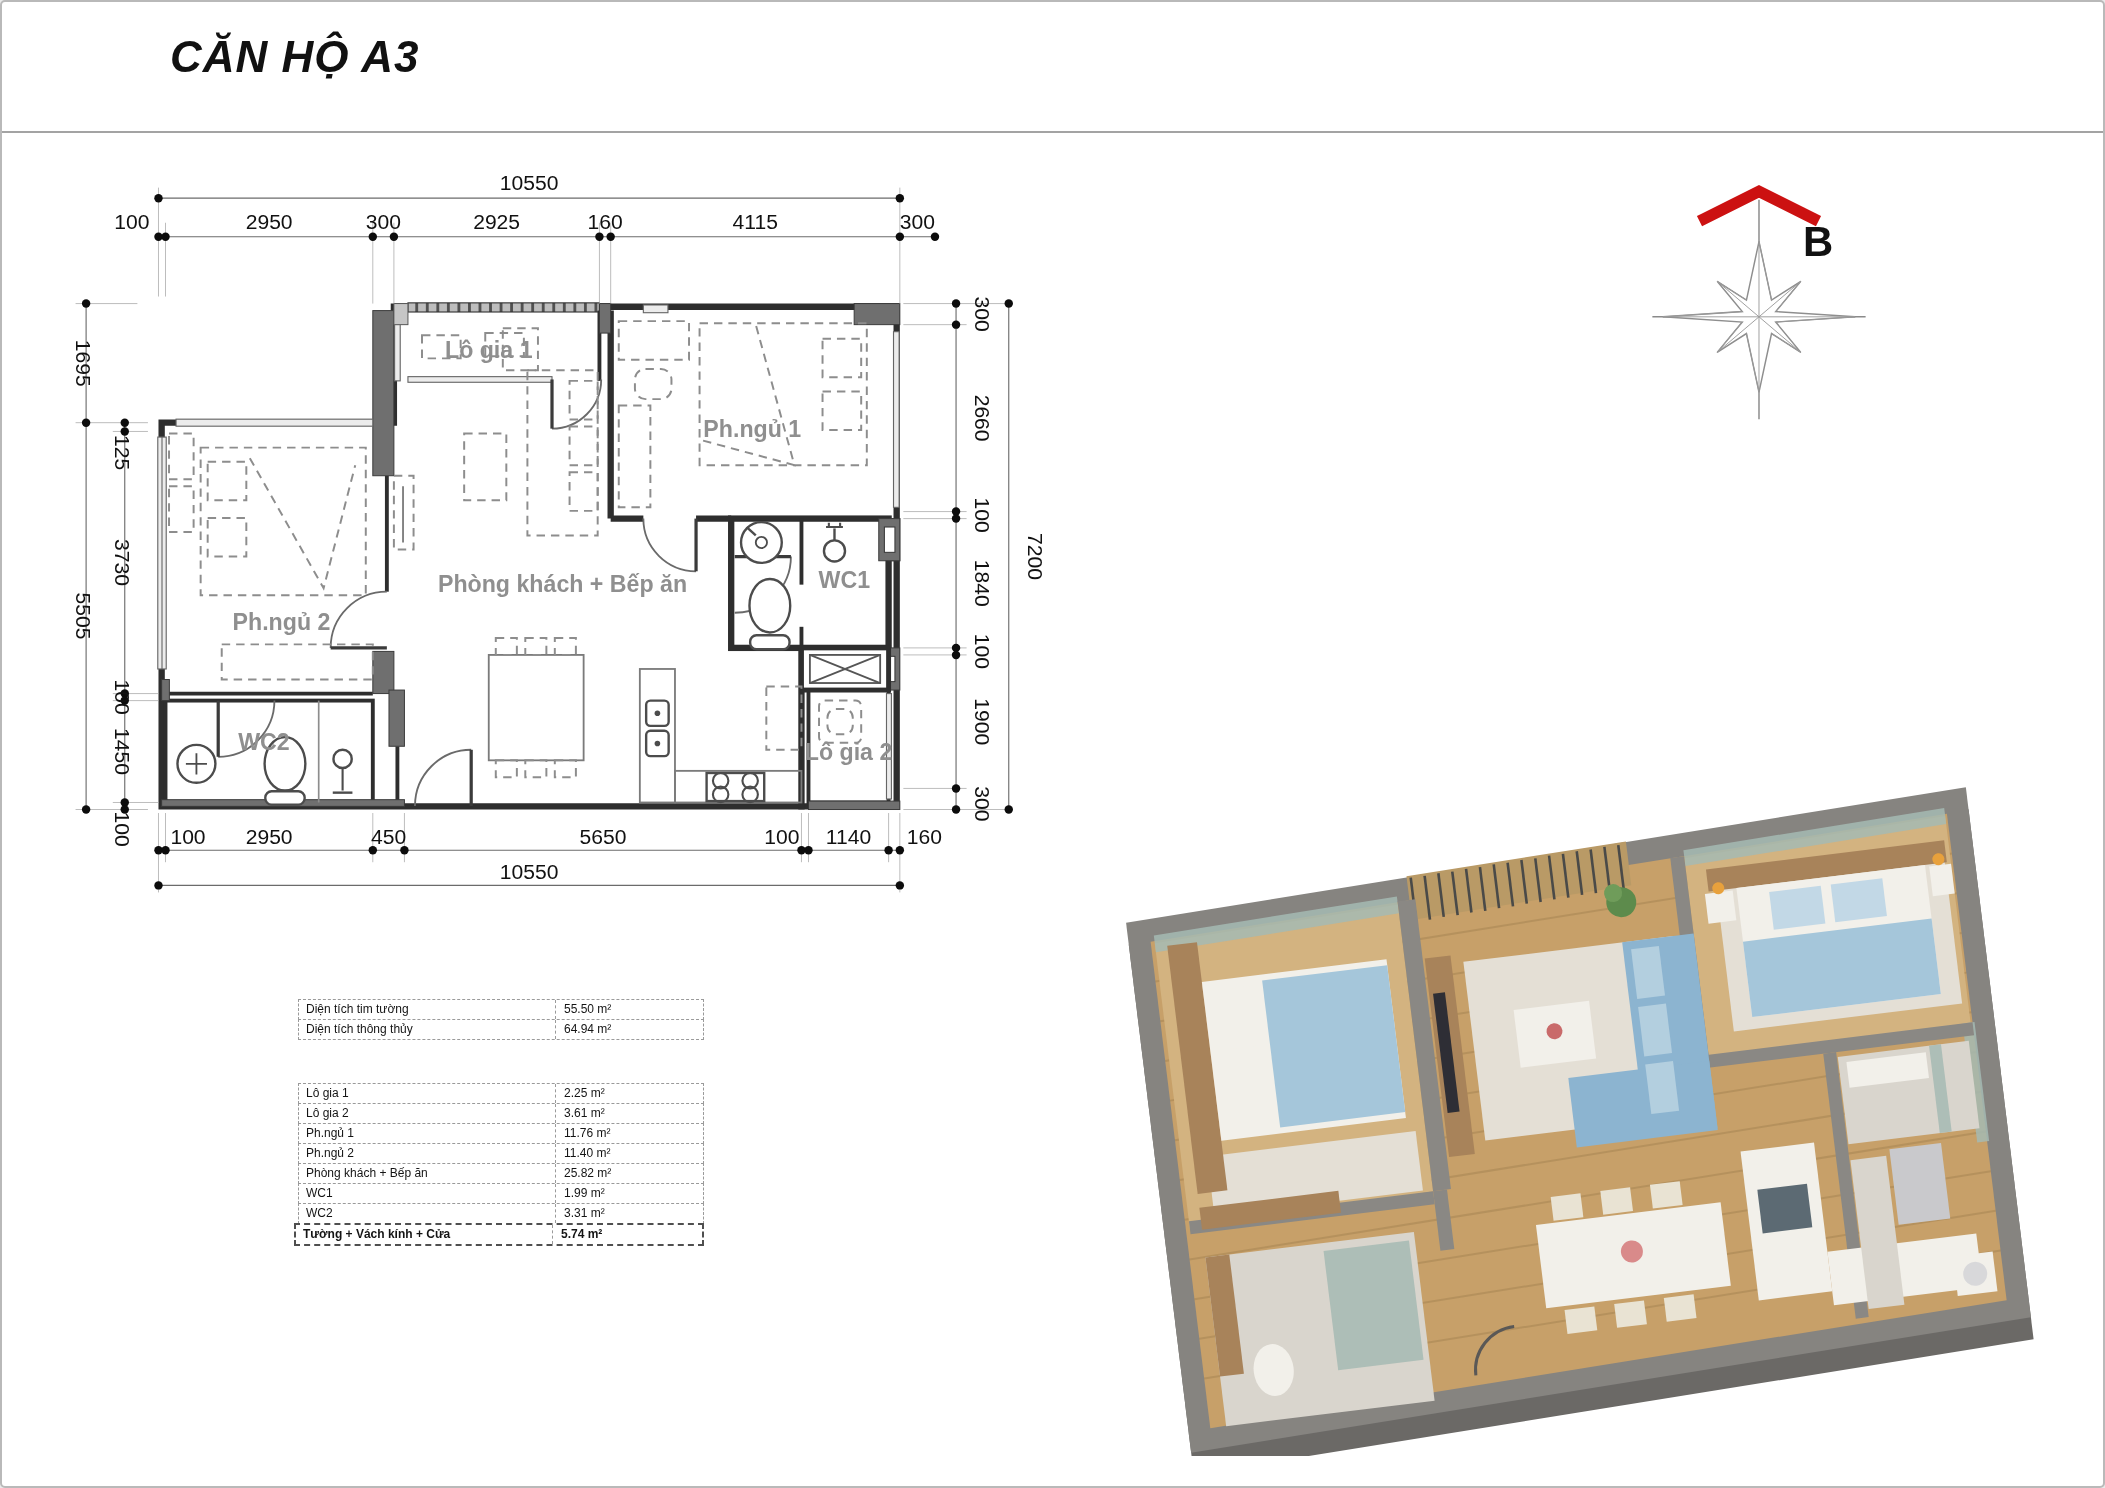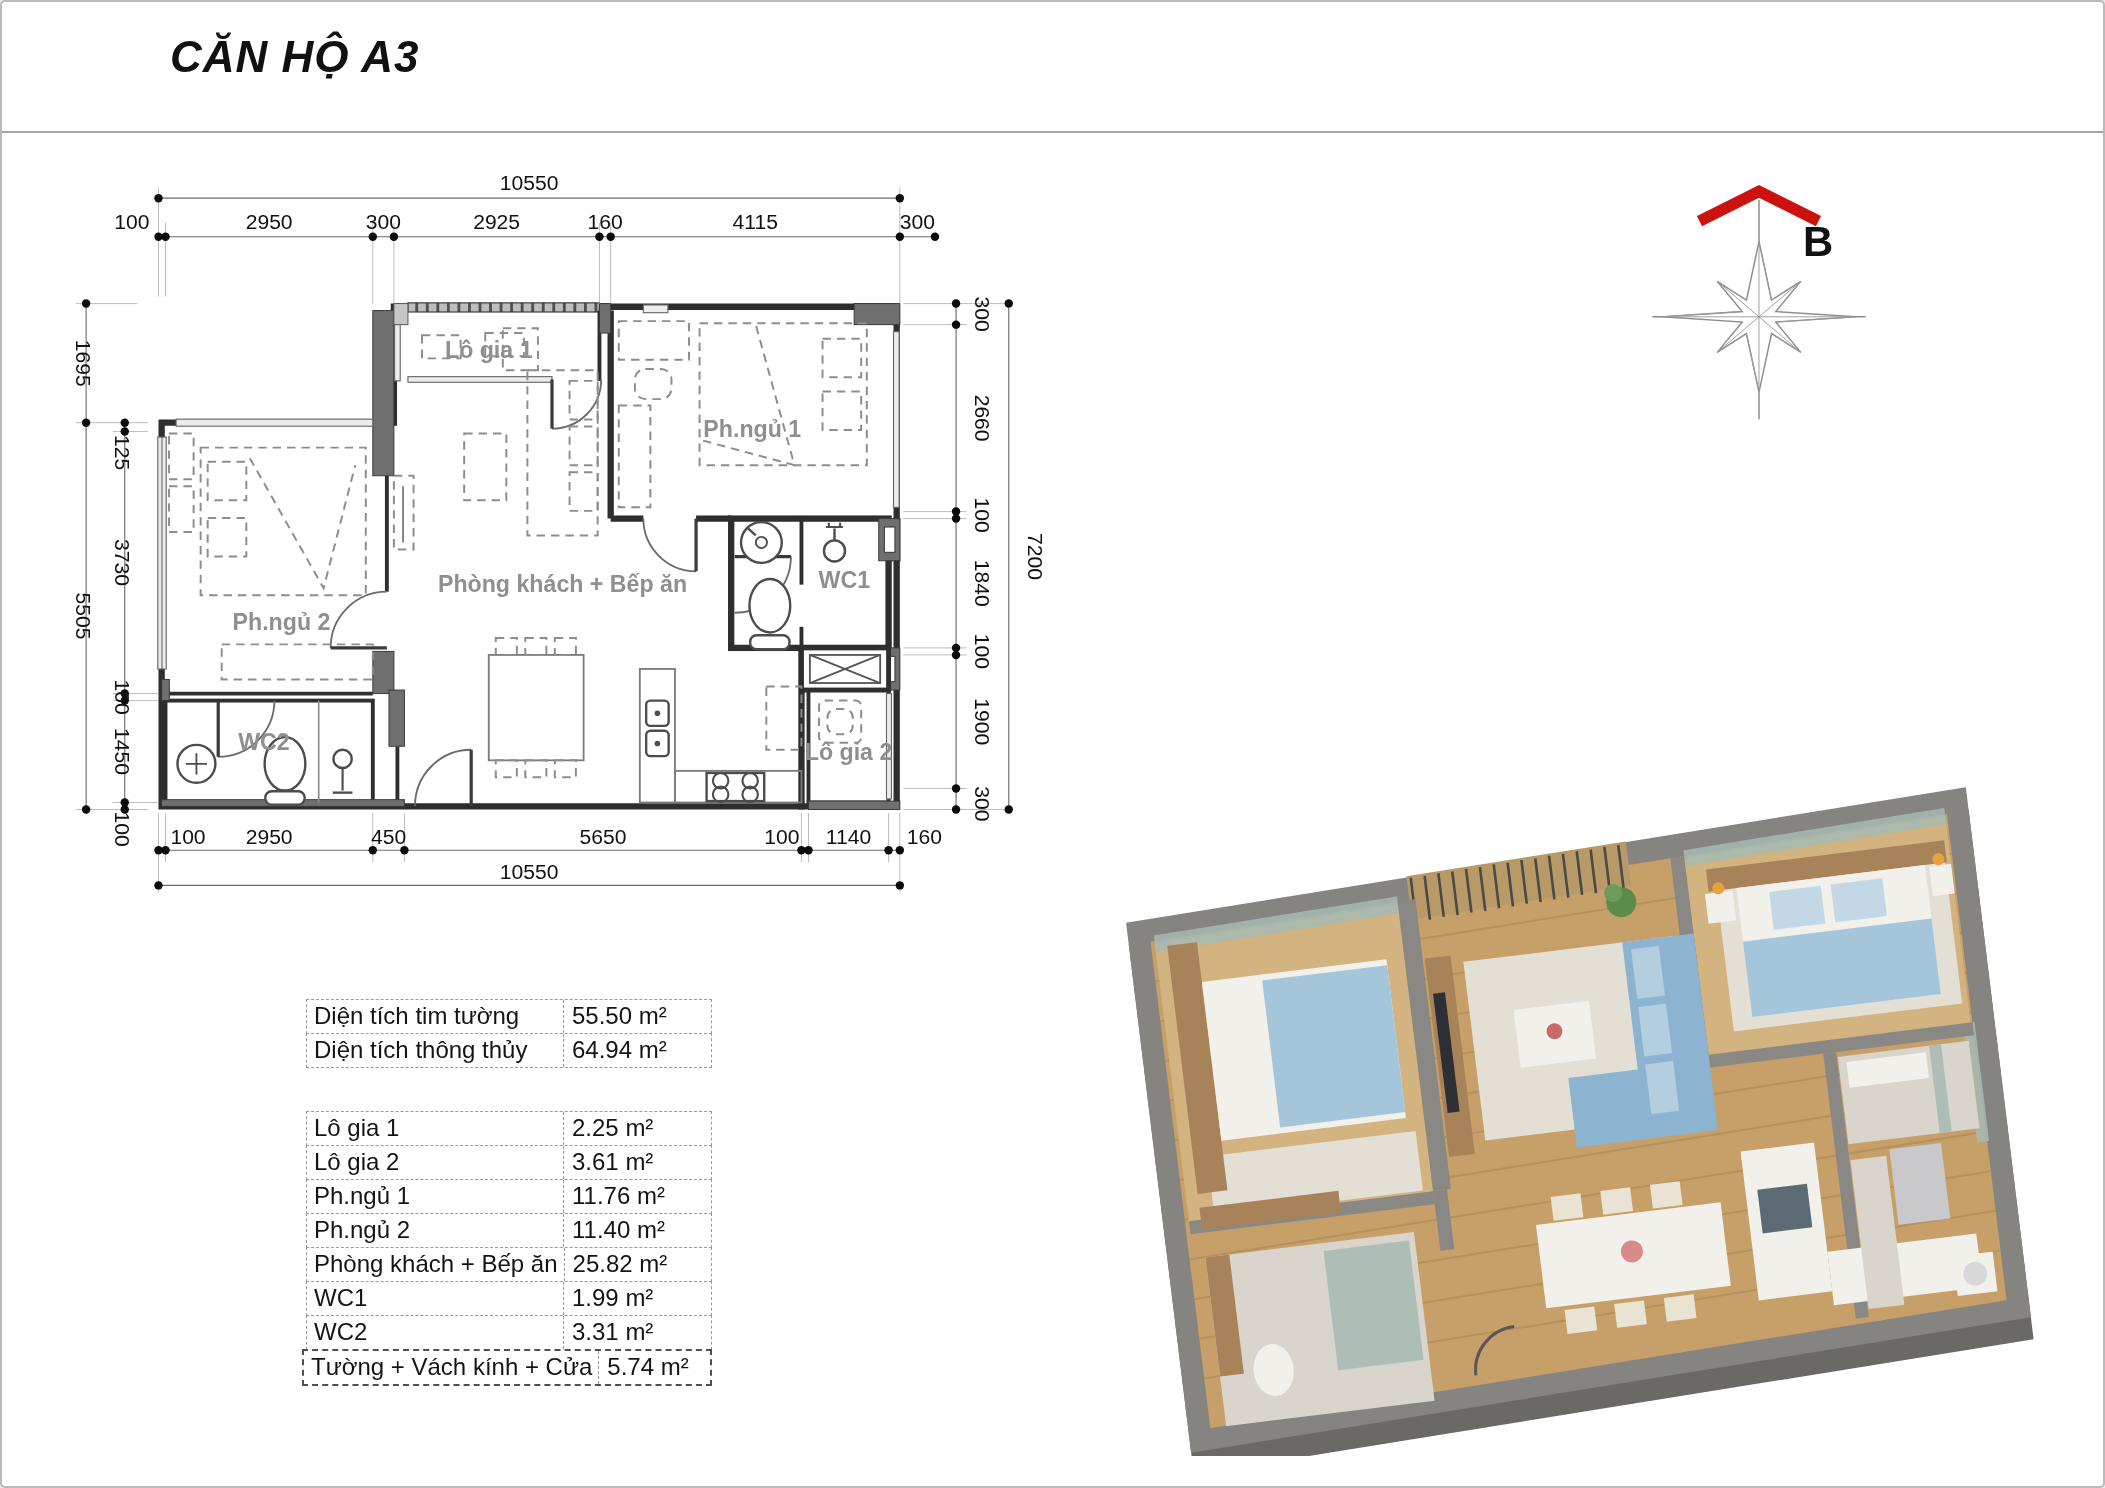--- a/index.html
+++ b/index.html
@@ -26,26 +26,26 @@
   .doorarc{fill:none;stroke:#6a6a6a;stroke-width:26;}
   .doorleaf{stroke:#3b3b3b;stroke-width:46;}
   .dim{stroke:#6b6b6b;stroke-width:16;fill:none;}
   .ext{stroke:#a9a9a9;stroke-width:11;fill:none;}
   .dot{fill:#0c0c0c;}
   .dimtxt{font-family:"Liberation Sans",sans-serif;font-size:300px;fill:#111;}
   .roomtxt{font-family:"Liberation Sans",sans-serif;font-size:330px;font-weight:bold;fill:#8f8f8f;}
   .mid{text-anchor:middle;}
 
   
-  .areas{position:absolute;left:296px;top:998px;width:406px;font-size:24px;margin-left:8px;}
+  .areas{position:absolute;left:296px;top:998px;width:406px;font-size:12px;}
   .tblrow{display:flex;border:1px dashed #9a9a9a;margin-top:-1px;background:#fff;}
   .tblrow .lab{flex:0 0 243px;padding:2px 6px 3px 7px;white-space:nowrap;}
   .tblrow .val{flex:1;border-left:1px dashed #9a9a9a;padding:2px 6px 3px 8px;white-space:nowrap;}
   .tbl-rooms{margin-top:44px;}
-  .tblrow.strong{border:2px dashed #4f4f4f;margin-left:-4px;padding-left:0;}
+  .tblrow.strong{border:2px dashed #4f4f4f;margin-left:-4px;padding-left:0;font-weight:bold;}
 
   
   .compass{position:absolute;left:1642px;top:158px;width:230px;height:270px;}
   .keyplan{position:absolute;left:1828px;top:188px;width:262px;height:282px;}
   .kp-cell{fill:#ffffff;stroke:#9c9c9c;stroke-width:1.2;}
   .kp-grid{stroke:#9c9c9c;stroke-width:1.1;fill:none;}
   .kp-corr{fill:#e6e6e6;stroke:#9c9c9c;stroke-width:1;}
   .kp-a3txt{font-size:17px;font-weight:bold;fill:#222;}
 
   

